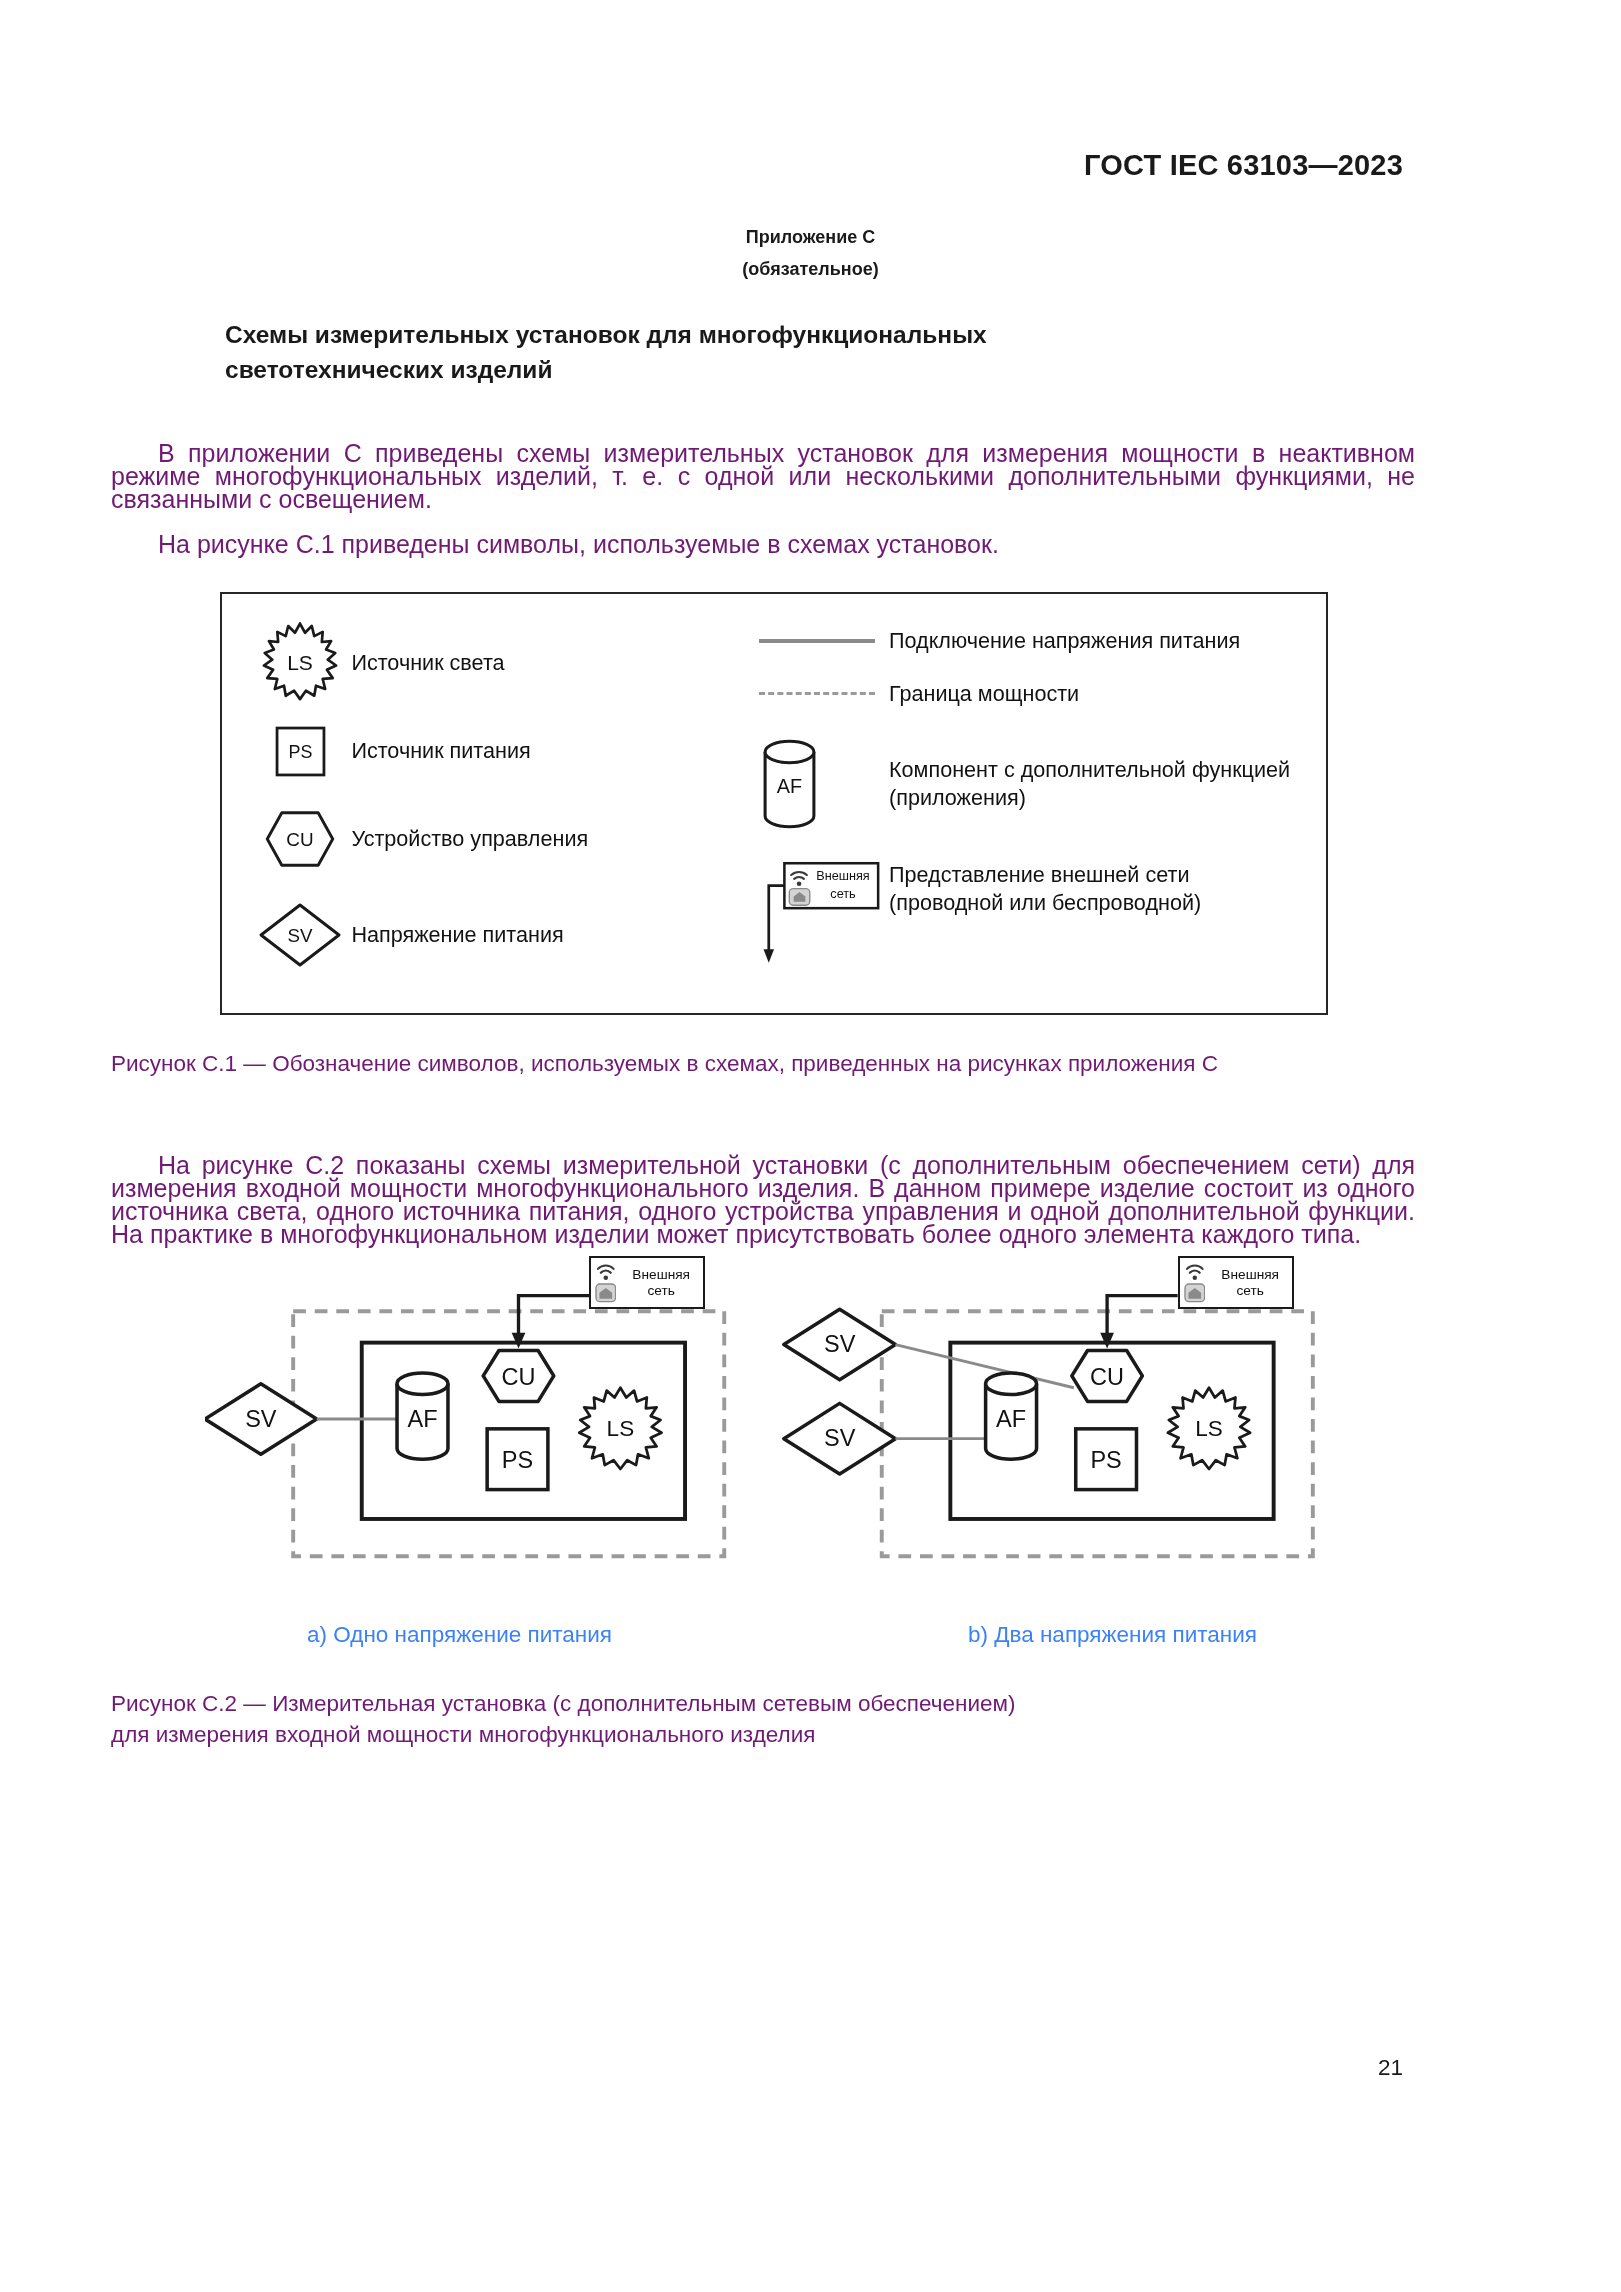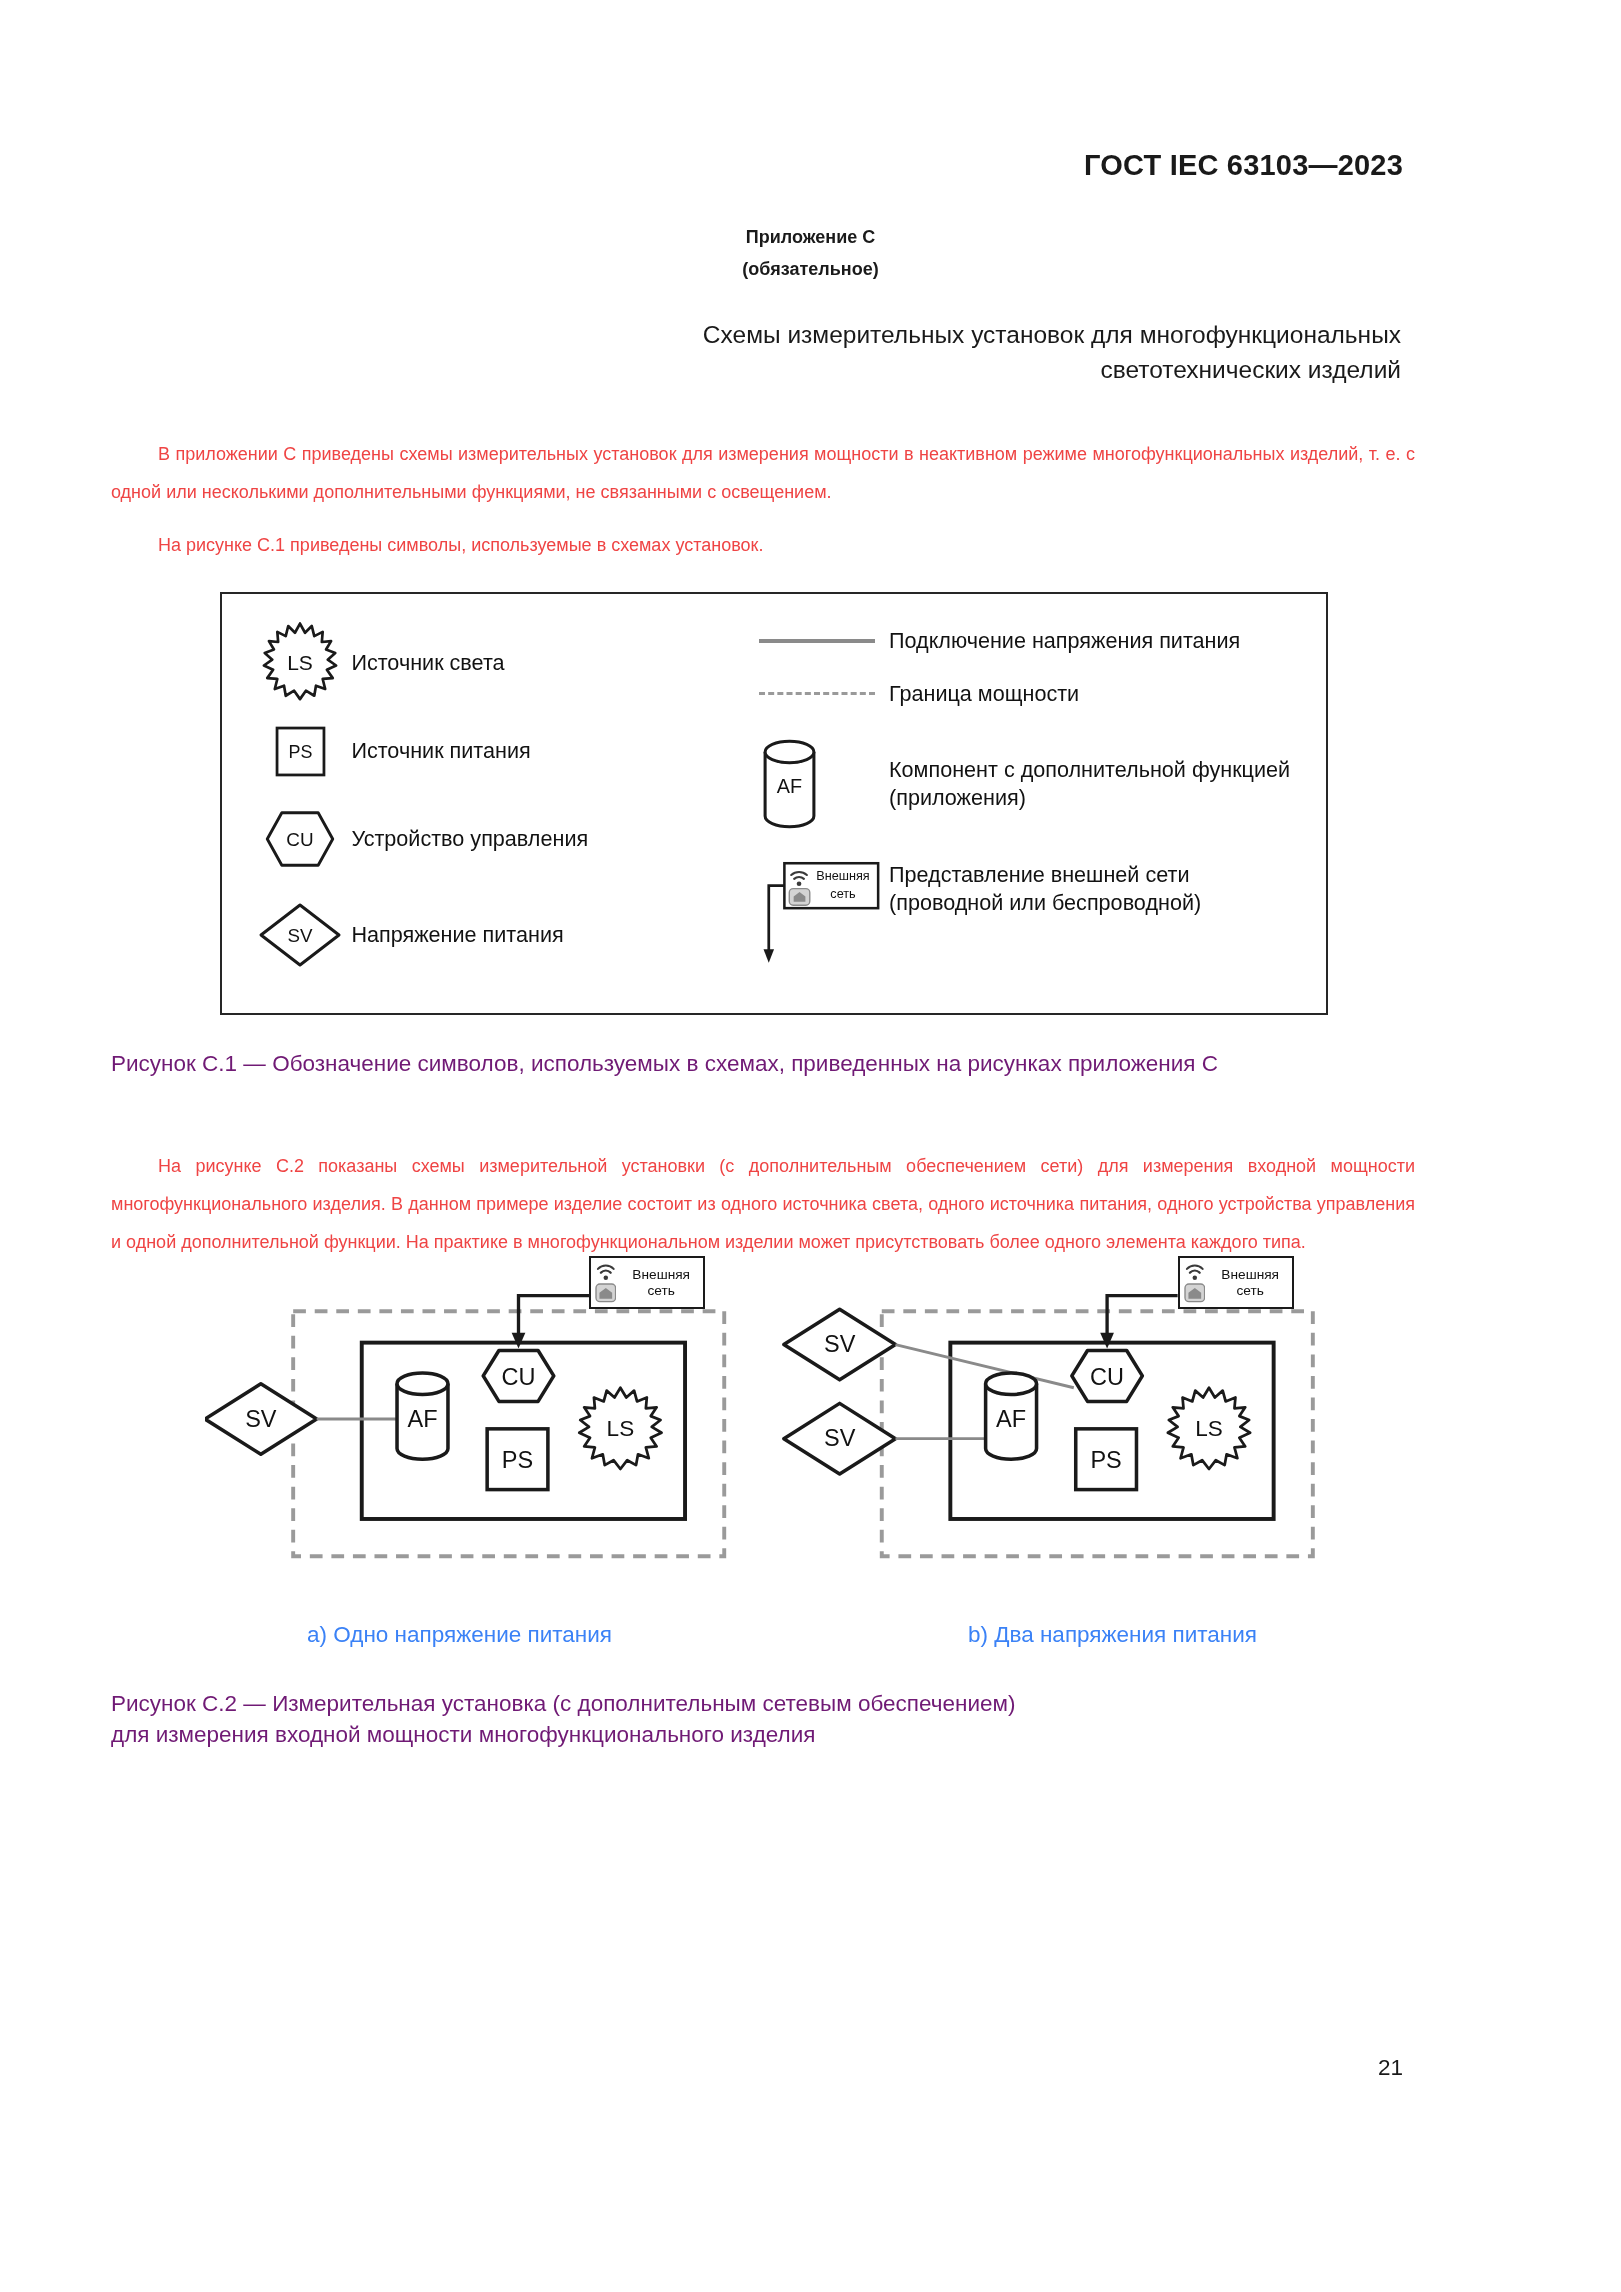--- a/index.html
+++ b/index.html
@@ -44,34 +44,34 @@
     font-weight: bold;
     line-height: 32px;
   }
   .annex-head .line2 { display: block; }
 
   .annex-title {
     position: absolute;
     top: 317px;
     left: 225px;
     width: 1176px;
-    text-align: right;
+    text-align: left;
     font-size: 24.5px;
-    font-weight: normal;
+    font-weight: bold;
     line-height: 35px;
   }
   .annex-title .line2 { display: block; }
 
   
   .para {
     position: absolute;
-    font-size: 18px;
-    line-height: 38px;
+    font-size: 25px;
+    line-height: 23px;
     text-align: justify;
-    color: #ef4444;
+    color: #701a75;
   }
   .para .indent { display: inline-block; width: 47px; }
 
   #para-intro { top: 417px; left: 111px; width: 1304px; }
   #para-fig1  { top: 508px; left: 111px; width: 1304px; }
   #para-fig2  { top: 1129px; left: 111px; width: 1304px; }
 
   
   .caption {
     position: absolute;

